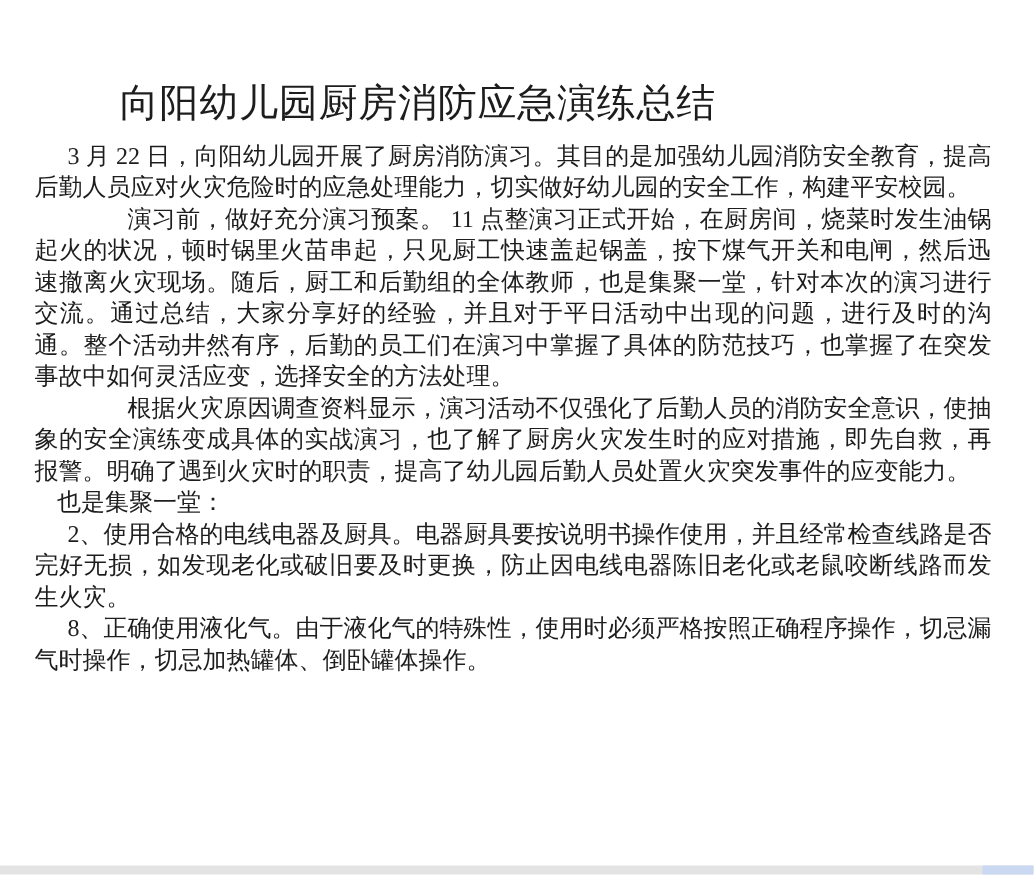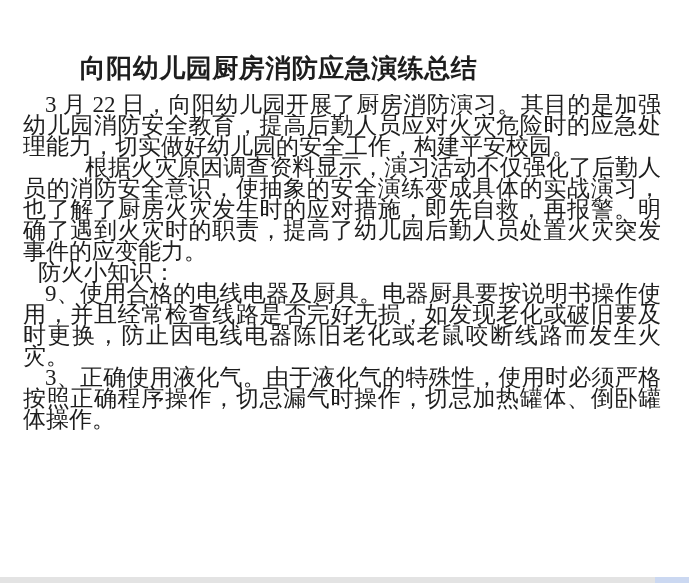--- a/index.html
+++ b/index.html
@@ -18,30 +18,30 @@
     inset: 0;
     background: #ffffff;
   }
   .doc-title {
     position: absolute;
     top: 34px;
     left: 0;
     width: 557px;
     text-align: center;
     font-size: 26px;
-    font-weight: bold;
+    font-weight: normal;
     letter-spacing: 0.5px;
     white-space: nowrap;
   }
   .doc-body {
     position: absolute;
     top: 94px;
     left: 23px;
     width: 638px;
-    font-size: 23px;
+    font-size: 16px;
     line-height: 21px;
     text-align: justify;
     text-justify: inter-ideograph;
     overflow: hidden;
   }
   .doc-body p { margin: 0; padding: 0; }
   .ind-sm { text-indent: 22px; }
   .ind-lg { text-indent: 62px; }
   .ind-xs { text-indent: 15px; }
   .scrollbar-h {
@@ -63,23 +63,24 @@
 </style>
 </head>
 <body>
 
 <div class="page">
 
   <h1 class="doc-title">向阳幼儿园厨房消防应急演练总结</h1>
 
   <div class="doc-body">
     <p class="ind-sm">3 月 22 日，向阳幼儿园开展了厨房消防演习。其目的是加强幼儿园消防安全教育，提高后勤人员应对火灾危险时的应急处理能力，切实做好幼儿园的安全工作，构建平安校园。</p>
+    <p class="ind-lg">演习前，做好充分演习预案。 11 点整演习正式开始，在厨房间，烧菜时发生油锅起火的状况，顿时锅里火苗串起，只见厨工快速盖起锅盖，按下煤气开关和电闸，然后迅速撤离火灾现场。随后，厨工和后勤组的全体教师，也是集聚一堂，针对本次的演习进行交流。通过总结，大家分享好的经验，并且对于平日活动中出现的问题，进行及时的沟通。整个活动井然有序，后勤的员工们在演习中掌握了具体的防范技巧，也掌握了在突发事故中如何灵活应变，选择安全的方法处理。</p>
     <p class="ind-lg">根据火灾原因调查资料显示，演习活动不仅强化了后勤人员的消防安全意识，使抽象的安全演练变成具体的实战演习，也了解了厨房火灾发生时的应对措施，即先自救，再报警。明确了遇到火灾时的职责，提高了幼儿园后勤人员处置火灾突发事件的应变能力。</p>
-    <p class="ind-xs">防火小知识：</p>
-    <p class="ind-sm">9、使用合格的电线电器及厨具。电器厨具要按说明书操作使用，并且经常检查线路是否完好无损，如发现老化或破旧要及时更换，防止因电线电器陈旧老化或老鼠咬断线路而发生火灾。</p>
-    <p class="ind-sm">3、正确使用液化气。由于液化气的特殊性，使用时必须严格按照正确程序操作，切忌漏气时操作，切忌加热罐体、倒卧罐体操作。</p>
+    <p class="ind-xs">也是集聚一堂：</p>
+    <p class="ind-sm">2、使用合格的电线电器及厨具。电器厨具要按说明书操作使用，并且经常检查线路是否完好无损，如发现老化或破旧要及时更换，防止因电线电器陈旧老化或老鼠咬断线路而发生火灾。</p>
+    <p class="ind-sm">8、正确使用液化气。由于液化气的特殊性，使用时必须严格按照正确程序操作，切忌漏气时操作，切忌加热罐体、倒卧罐体操作。</p>
   </div>
 
   <div class="scrollbar-h">
     <div class="thumb"></div>
   </div>
 
 </div>
 
 </body></html>

